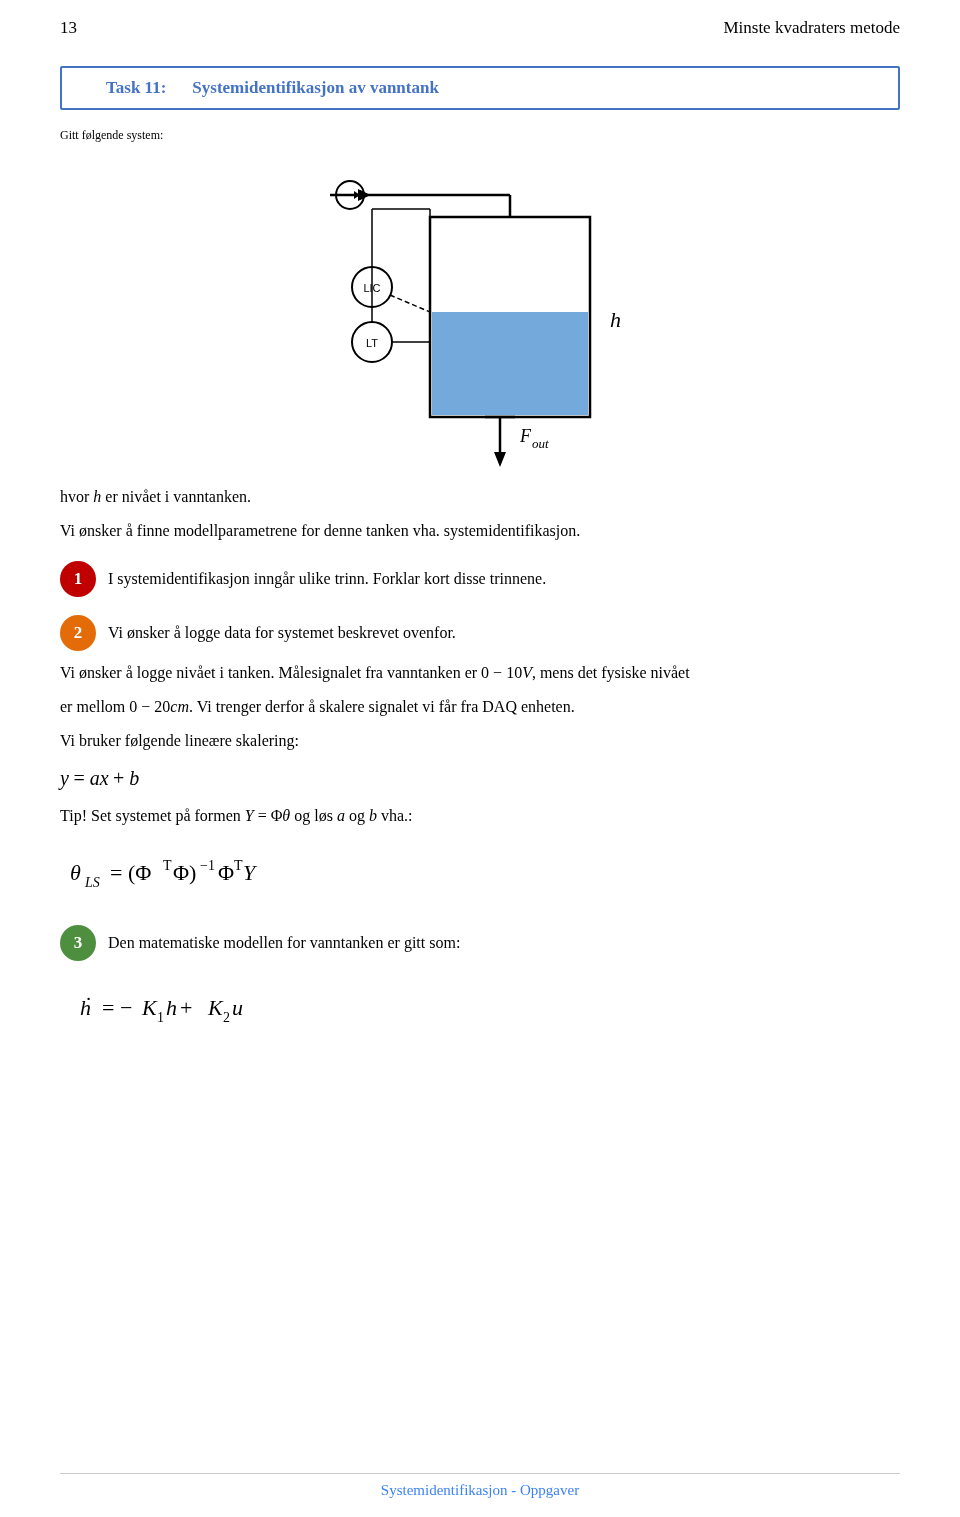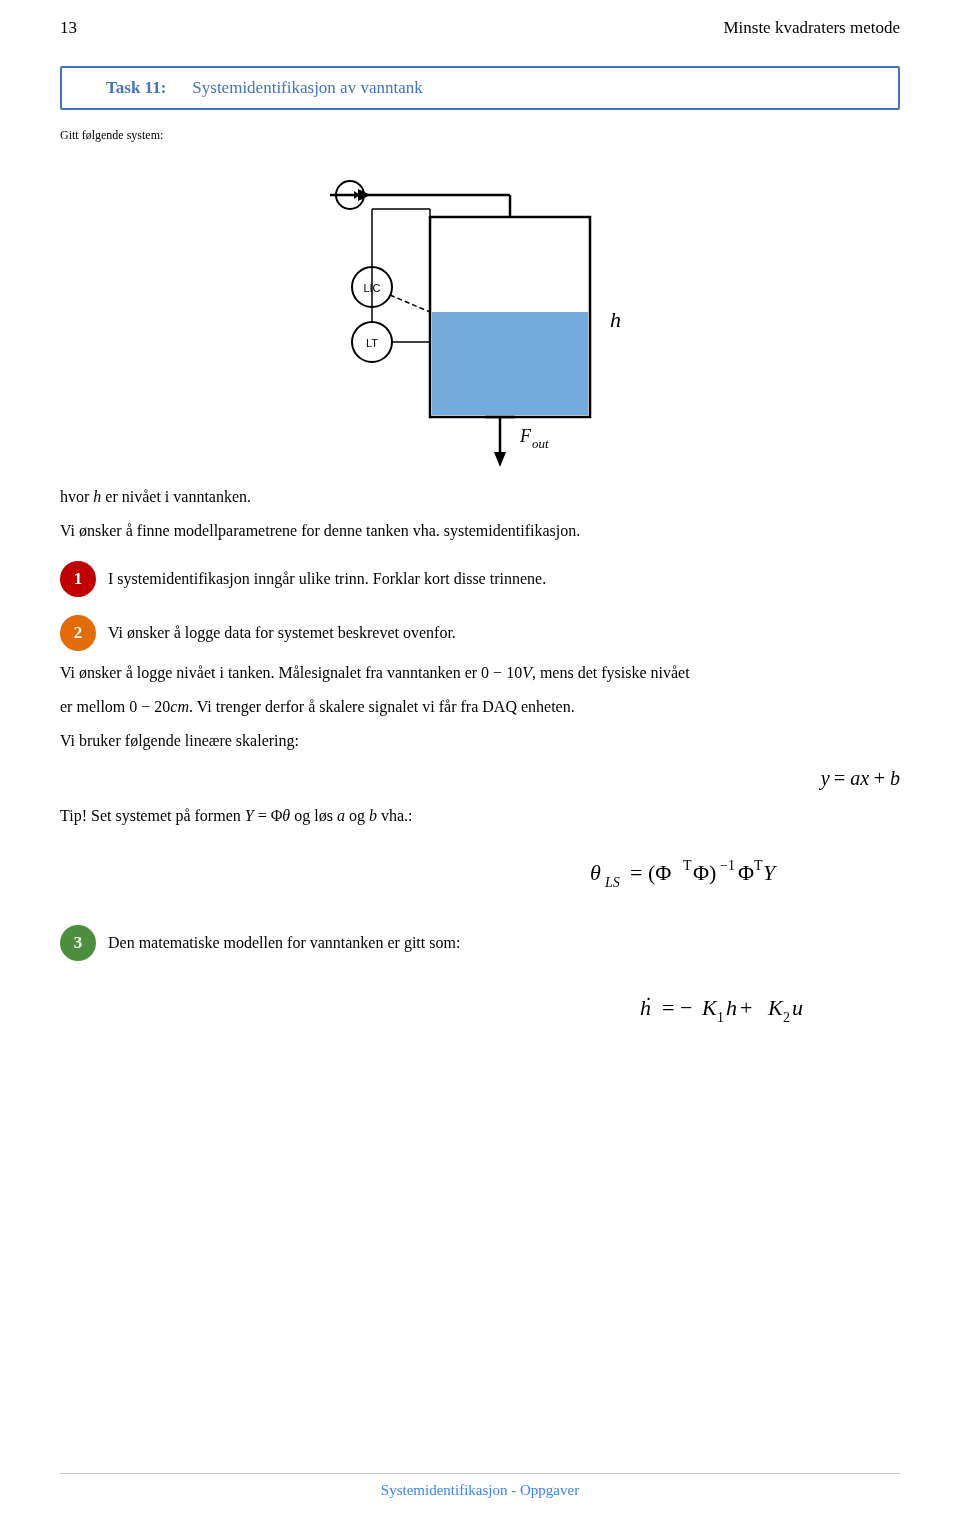--- a/index.html
+++ b/index.html
@@ -47,21 +47,21 @@
     }
     .task-label {
       color: #4472C4;
       font-size: 17px;
       font-weight: bold;
       margin-left: 28px;
     }
     .task-title {
       color: #4472C4;
       font-size: 17px;
-      font-weight: normal;
+      font-weight: bold;
     }
 
     
     .intro-text {
       font-size: 12px;
       margin-bottom: 14px;
     }
 
     
     .diagram-area {
@@ -102,21 +102,21 @@
     .circle-green { background: #4e8e3f; }
 
     .numbered-text {
       font-size: 16px;
       padding-top: 6px;
       line-height: 1.5;
     }
 
     
     .formula-block {
-      text-align: right;
+      text-align: left;
       margin: 14px 0;
       font-size: 18px;
     }
 
     
     .page-footer {
       position: absolute;
       bottom: 18px;
       left: 0;
       right: 0;

